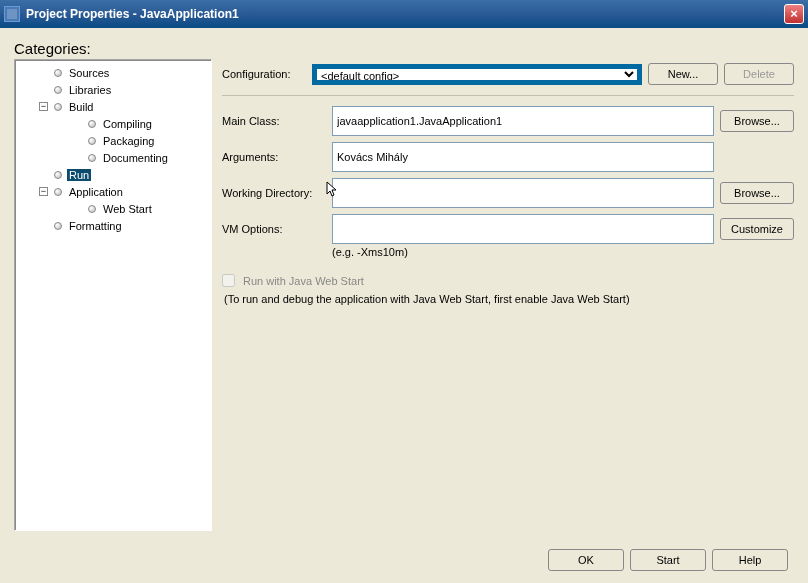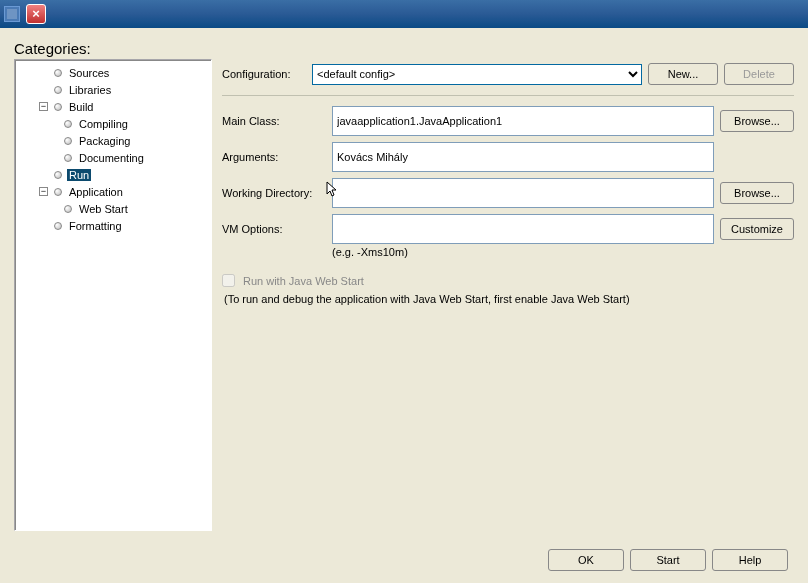--- a/index.html
+++ b/index.html
@@ -105,21 +105,21 @@
     margin: 0 5px 0 2px;
   }
   .tree-label {
     padding: 0 2px;
   }
   .tree-label.selected {
     background: #0c4a6e;
     color: #fff;
   }
   .indent-1 { padding-left: 22px; }
-  .indent-2 { padding-left: 32px; }
+  .indent-2 { padding-left: 56px; }
 
   .right-panel {
     flex: 1;
     display: flex;
     flex-direction: column;
     padding-top: 4px;
   }
 
   .config-row {
     display: flex;
@@ -127,21 +127,21 @@
     gap: 6px;
     padding-bottom: 10px;
     border-bottom: 1px solid #c0c0b0;
     margin-bottom: 10px;
   }
   .config-row .cfg-label { width: 84px; }
   .config-row select {
     flex:1;
     height: 21px;
     font-size:11px;
-    border:1px solid #0369a1;
+    border:5px solid #0369a1;
     background:#fff;
   }
   .btn {
     height: 22px;
     min-width: 70px;
     padding: 0 10px;
     font-size: 11px;
     background: #ece9d8;
     border: 1px solid #888;
     border-radius: 3px;
@@ -210,20 +210,21 @@
     width:14px;height:18px;
     pointer-events:none;
   }
   .cursor svg{width:14px;height:18px;}
 </style>
 </head>
 <body>
 
 <div class="titlebar">
   <span class="app-icon"></span>
+  <span class="title-text">Project Properties - JavaApplication1</span>
   <span class="close-btn">×</span>
 </div>
 
 <div class="content">
   <div class="categories-label">Categories:</div>
 
   <div class="main-row">
     <div class="tree-panel">
 
       <div class="tree-node indent-1">

